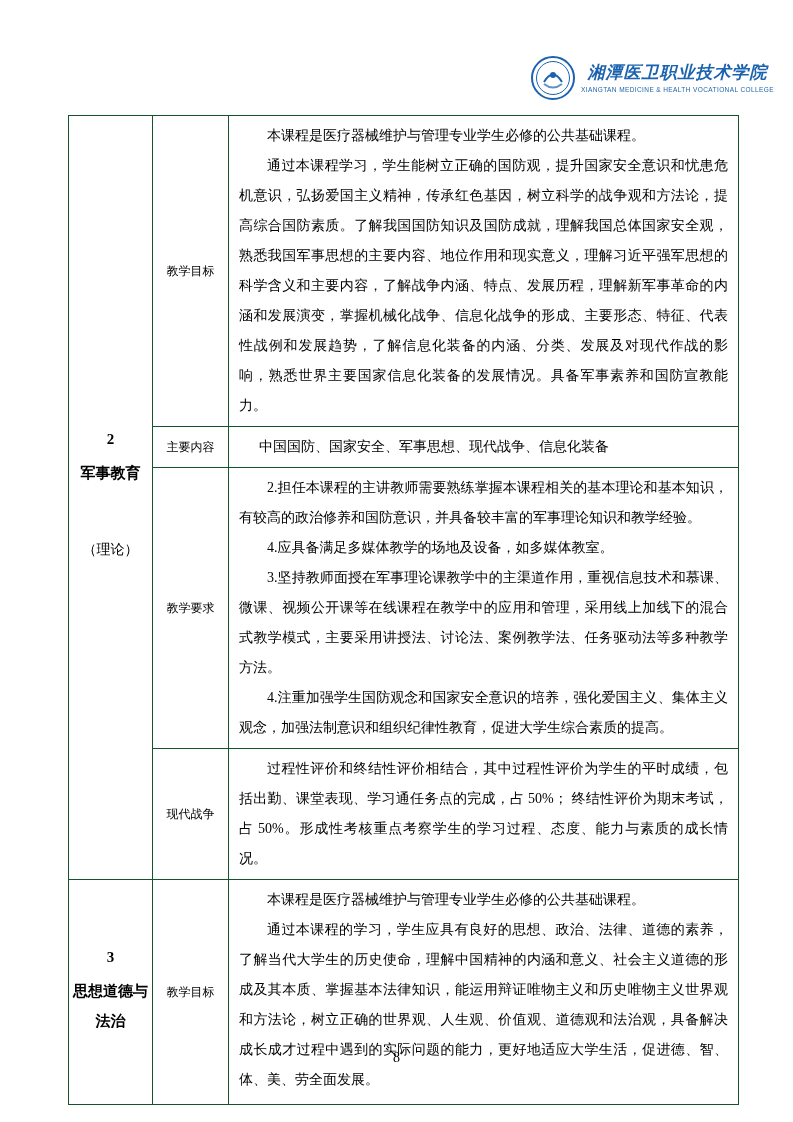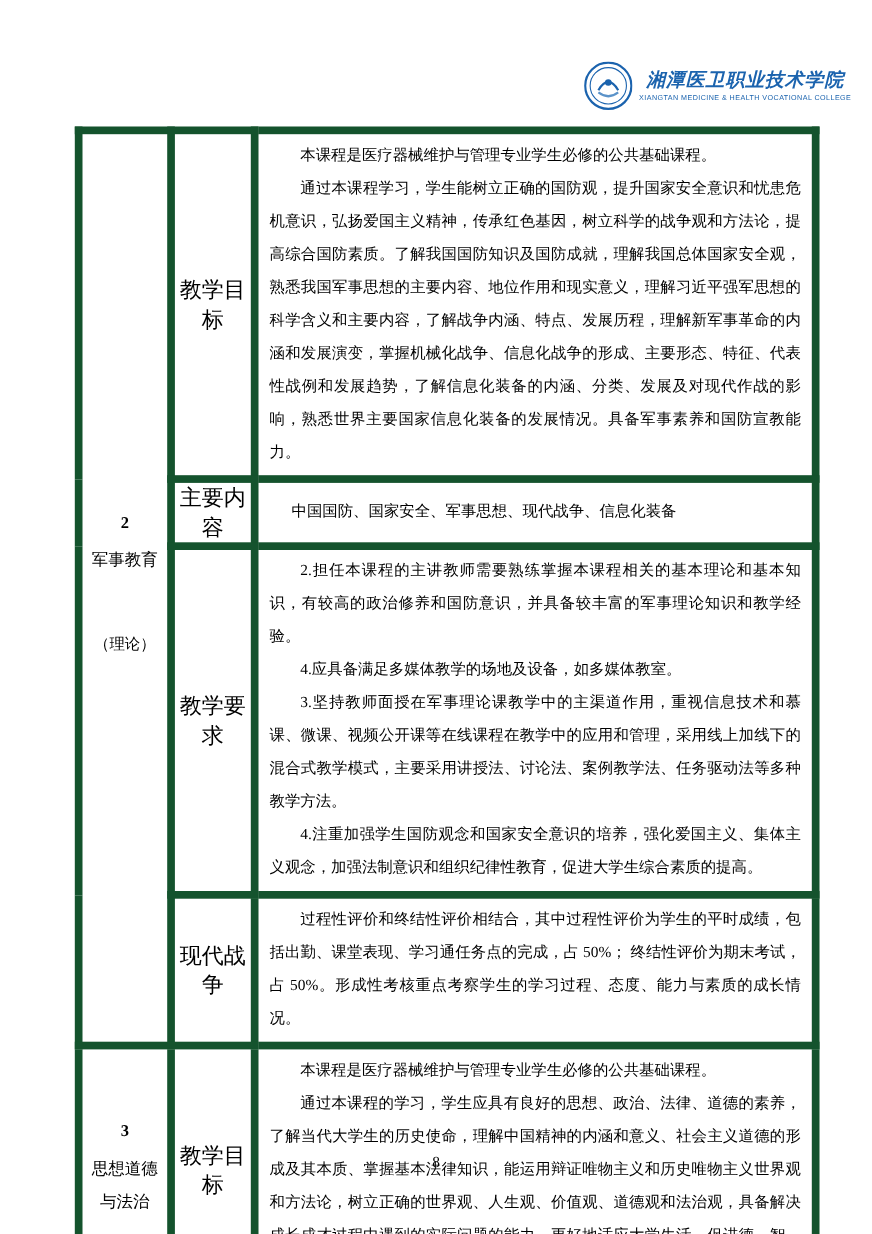--- a/index.html
+++ b/index.html
@@ -46,44 +46,44 @@
 
   
   .course-table {
     position: absolute;
     top: 115px;
     left: 68px;
     width: 670px;
     border-collapse: collapse;
     table-layout: fixed;
   }
-  .course-table td { border: 7px solid #14532d; }
+  .course-table td { border: 1px solid #14532d; }
 
   tr.h1 { height: 290px; }
   tr.h2 { height: 32px; }
   tr.h3 { height: 255px; }
   tr.h4 { height: 93px; }
   tr.h5 { height: 225px; }
 
   .section-cell {
     width: 84px;
     text-align: center;
     vertical-align: middle;
     font-size: 15px;
     padding: 0 3px;
   }
   .sec-num { font-weight: bold; margin-bottom: 10px; }
-  .sec-title { font-weight: normal; line-height: 2.0; }
+  .sec-title { font-weight: bold; line-height: 2.0; }
   .sec-sub { font-weight: normal; font-size: 14px; line-height: 2.0; margin-top: 48px; }
 
   .label-cell {
     width: 76px;
     text-align: center;
     vertical-align: middle;
-    font-size: 20px;
+    font-size: 12px;
     padding: 0 4px;
   }
 
   .content-cell {
     width: 510px;
     vertical-align: top;
     padding: 5px 10px;
     font-size: 14px;
   }
   .content-cell.middle { vertical-align: middle; }

